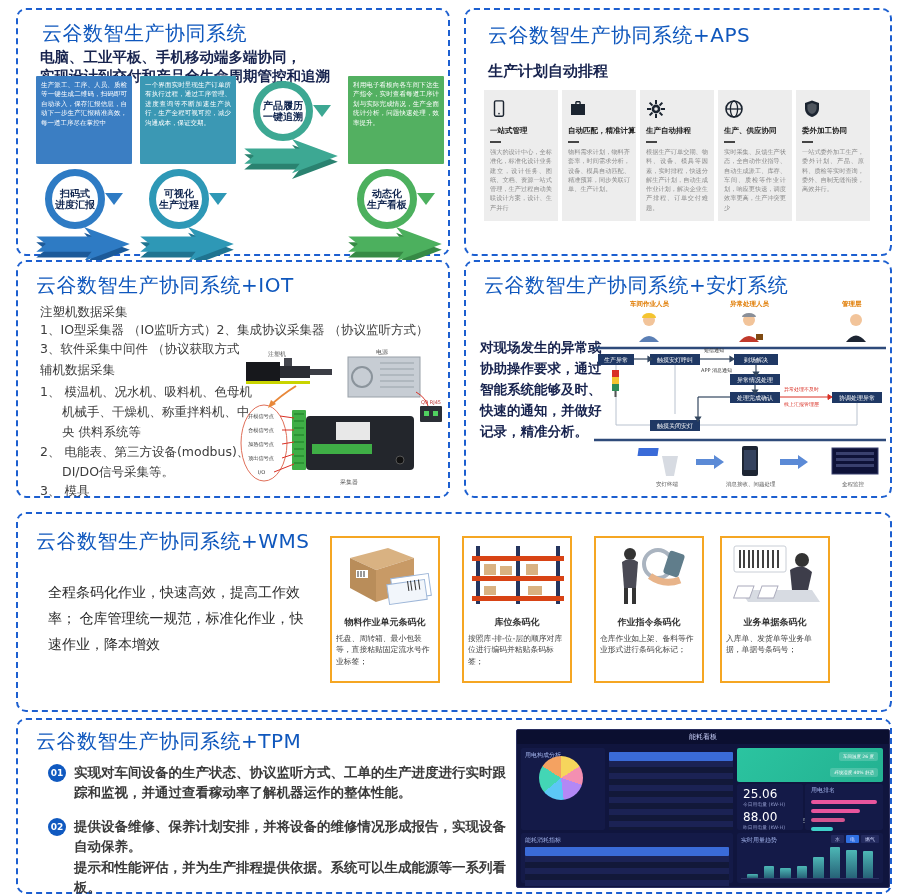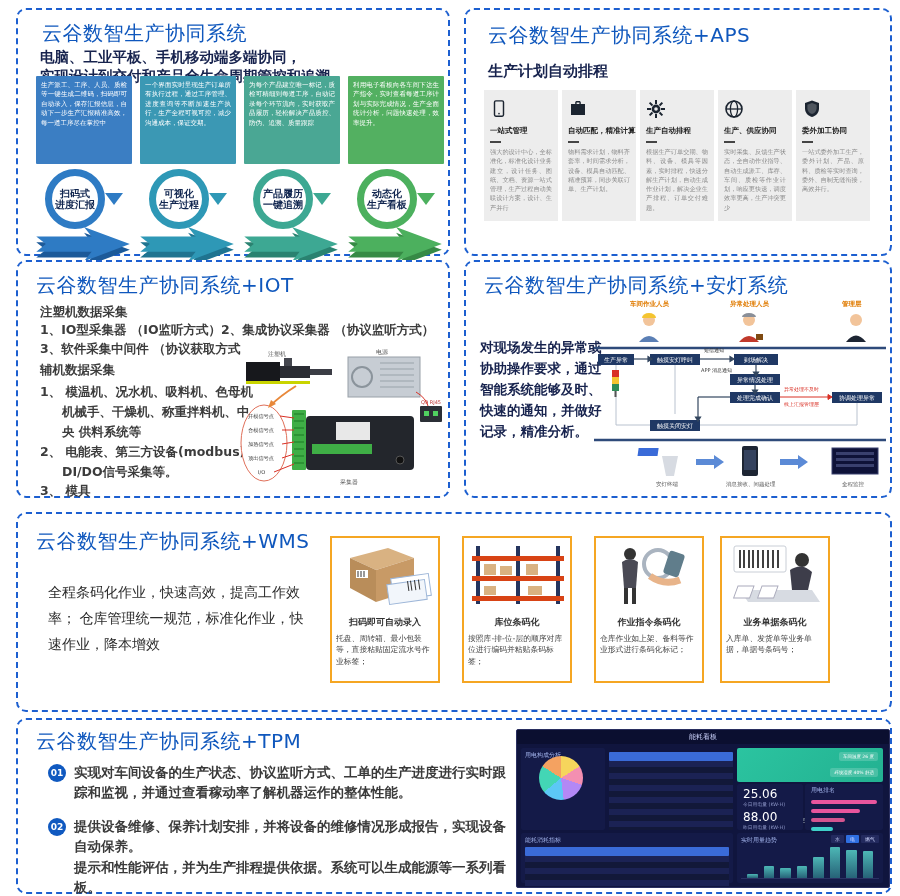--- a/index.html
+++ b/index.html
@@ -34,21 +34,21 @@
   .p2{left:464px;top:8px;width:424px;height:244px;}
   .p2 .sub{position:absolute;left:22px;top:52px;font-size:15px;}
   .apsrow{position:absolute;left:18px;top:80px;display:flex;gap:4px;}
   .apscol{width:74px;box-sizing:border-box;background:#ededed;padding:9px 6px;min-height:128px;}
   .apscol svg{display:block;}
   .apslabel{font-size:7.5px;font-weight:bold;color:#222;margin-top:7px;white-space:nowrap;}
   .apsdash{width:11px;height:2px;background:#444;margin:5px 0 4px;}
   .apstext{font-size:6.2px;color:#8a8a8a;line-height:1.5;text-align:justify;}
   
   .p3{left:16px;top:260px;width:430px;height:234px;}
-  .p3 .blk{position:absolute;left:22px;font-weight:bold;color:#3c3c3c;}
+  .p3 .blk{position:absolute;left:22px;font-weight:normal;color:#3c3c3c;}
   .p3 .t13{font-size:12.5px;}
   .iotlist{white-space:pre-line;line-height:1.6;width:228px;padding-left:22px;text-indent:-22px;}
   
   .p4{left:464px;top:260px;width:424px;height:234px;}
   .p4 .para{position:absolute;left:14px;top:76px;width:122px;font-size:13.5px;line-height:1.55;}
   
   .p5{left:16px;top:512px;width:872px;height:196px;}
   .p5 .para{position:absolute;left:30px;top:66px;width:268px;font-size:14px;color:#2b2b2b;line-height:1.85;font-weight:500;}
   .wmscard{position:absolute;top:22px;width:110px;height:147px;border:2px solid #f5a623;background:#fff;
            box-sizing:border-box;padding:4px;}
@@ -119,21 +119,20 @@
               <span>生产过程</span>
             </div>
           <div class="pintail"></div>
         </div>
         <svg class="arr" width="96" height="42" viewBox="0 0 100 44">
           <polygon class="a-dark" points="10,26 0,18 58,18 50,8 98,26 50,44 58,34 0,34"></polygon>
           <polygon class="a-main" points="10,20 0,12 58,12 50,2 98,20 50,38 58,28 0,28"></polygon>
         </svg>
       </div>
       <div class="feat f2">
-        <div class="fbox">为每个产品建立唯一标记，质检可精细到每道工序，自动记录每个环节流向，实时获取产品履历，轻松解决产品质控、防伪、追溯、质量跟踪</div>
         <div class="pinwrap">
           <div class="pincircle">
               <span>产品履历</span>
               <span>一键追溯</span>
             </div>
           <div class="pintail"></div>
         </div>
         <svg class="arr" width="96" height="42" viewBox="0 0 100 44">
           <polygon class="a-dark" points="10,26 0,18 58,18 50,8 98,26 50,44 58,34 0,34"></polygon>
           <polygon class="a-main" points="10,20 0,12 58,12 50,2 98,20 50,38 58,28 0,28"></polygon>
@@ -420,21 +419,21 @@
           <rect x="56" y="34" width="38" height="22" fill="#fff" stroke="#9db6d8" transform="rotate(-8 75 45)"></rect>
           <rect x="52" y="40" width="38" height="20" fill="#f2f6fb" stroke="#9db6d8" transform="rotate(-8 71 50)"></rect>
           <g stroke="#333" stroke-width="1" transform="rotate(-8 80 42)">
               <line x1="72" y1="38" x2="72" y2="48"></line>
               <line x1="75" y1="38" x2="75" y2="48"></line>
               <line x1="79" y1="38" x2="79" y2="48"></line>
               <line x1="83" y1="38" x2="83" y2="48"></line>
             </g>
         </g>
       </svg>
-      <div class="wmstitle">扫码即可自动录入</div>
+      <div class="wmstitle">物料作业单元条码化</div>
       <div class="wmstext">托盘、周转箱、最小包装等，直接粘贴固定流水号作业标签；</div>
     </div>
 
     <div class="wmscard" style="left:444px;">
       <svg width="100" height="66" viewBox="0 0 100 66">
         <g fill="#25355e">
             <rect x="8" y="4" width="4" height="58"></rect>
             <rect x="48" y="4" width="4" height="58"></rect>
             <rect x="88" y="4" width="4" height="58"></rect>
           </g>

